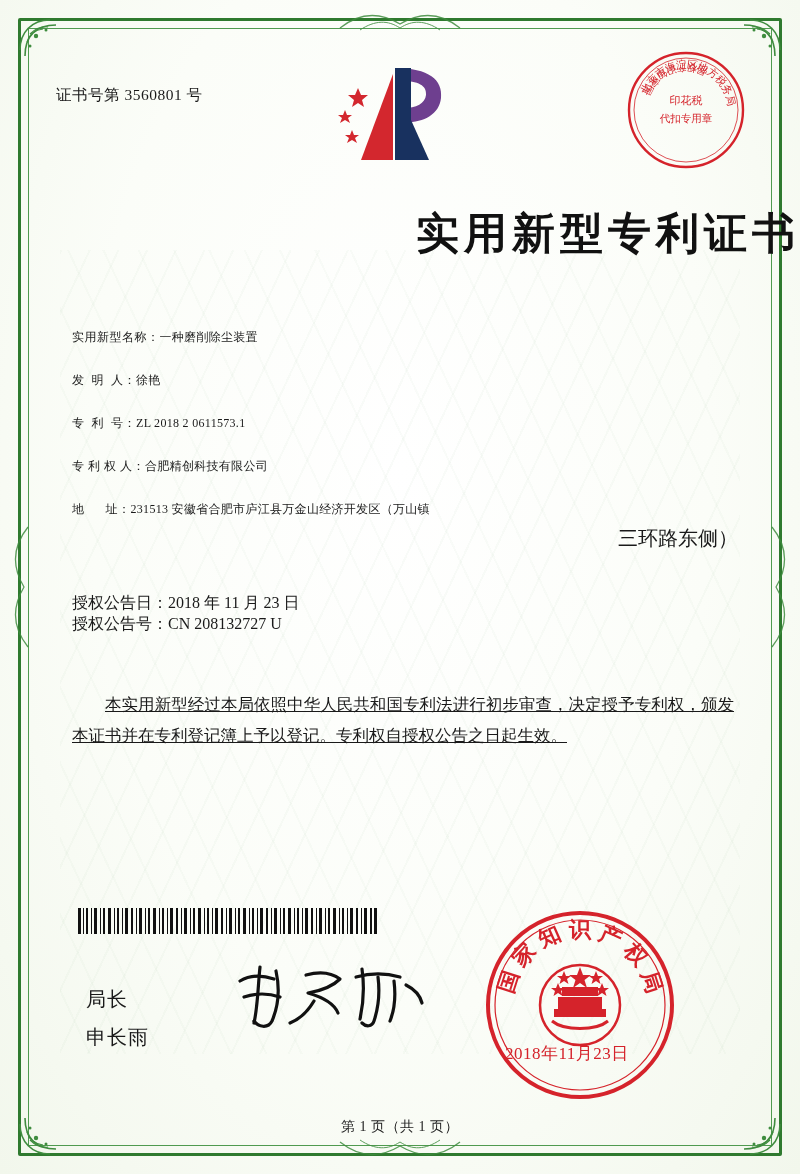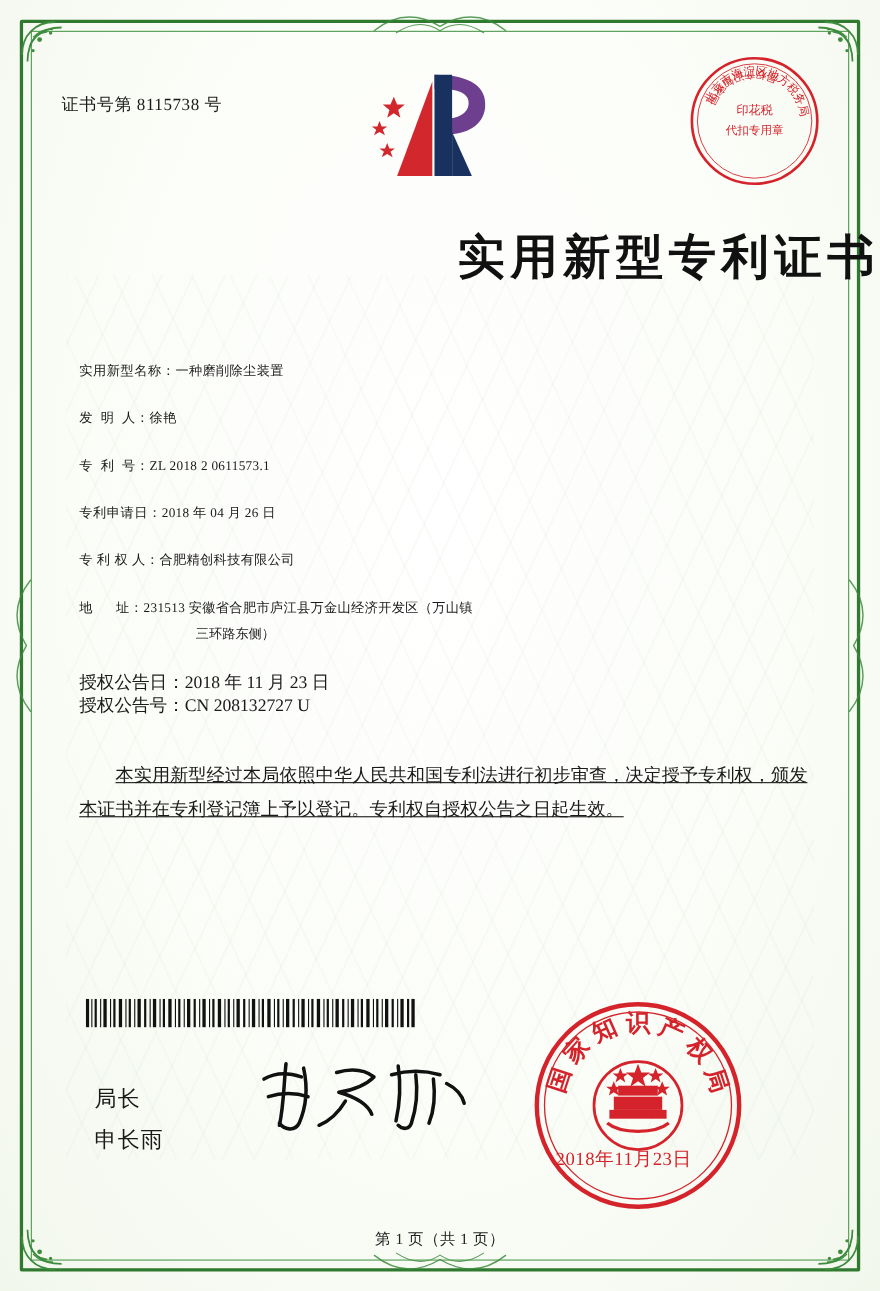--- a/index.html
+++ b/index.html
@@ -134,23 +134,24 @@
     font-size: 16px;
     margin-bottom: 22px;
     flex-direction: column;
   }
   .row-inline .seg-left {
     width: 360px;
   }
   .addr-second {
     margin-left: 0;
     padding-left: 106px;
-    font-size: 12px;
+    font-size: 20px;
     margin-top: -18px;
-    margin-bottom: 25px;
+    margin-bottom: 41px;
+    text-align: right;
   }
 
   .paragraphs {
     position: absolute;
     left: 72px;
     right: 66px;
     top: 690px;
     font-size: 16.5px;
     line-height: 1.85;
     text-align: justify;
@@ -311,21 +312,21 @@
     </div>
     <div class="edge-swirl" style="right:-8px; top:calc(50% - 70px);">
       <svg width="26" height="140" viewBox="0 0 26 140">
         <g fill="none" stroke="#3f8c3f" stroke-width="1.3">
           <path d="M8 10 C24 30 24 50 12 70 C24 90 24 110 8 130"></path>
         </g>
       </svg>
     </div>
   </div>
 
-  <div class="cert-no">证书号第 8115738 号</div>
+  <div class="cert-no">证书号第 3560801 号</div>
 
   <div class="logo">
     <svg width="150" height="110" viewBox="0 0 150 110">
 
       <path d="M70 8 C104 8 118 20 116 38 C114 56 96 64 74 62 L74 48 C90 49 100 44 101 35 C102 25 92 20 70 21 Z" fill="#6e3f8f"></path>
 
       <path d="M70 8 L86 8 L86 100 L70 100 Z" fill="#18315f"></path>
       <path d="M86 60 L104 100 L86 100 Z" fill="#18315f"></path>
 
       <path d="M68 14 L68 100 L36 100 Z" fill="#d3272e"></path>
@@ -376,24 +377,20 @@
       <span class="label">实用新型名称：</span>
       <span class="value">一种磨削除尘装置</span>
     </div>
     <div class="field">
       <span class="label">发  明  人：</span>
       <span class="value">徐艳</span>
     </div>
     <div class="field">
       <span class="label">专  利  号：</span>
       <span class="value">ZL 2018 2 0611573.1</span>
-    </div>
-    <div class="field">
-      <span class="label">专利申请日：</span>
-      <span class="value">2018 年 04 月 26 日</span>
     </div>
     <div class="field">
       <span class="label">专 利 权 人：</span>
       <span class="value">合肥精创科技有限公司</span>
     </div>
     <div class="field">
       <span class="label">地      址：</span>
       <span class="value">231513 安徽省合肥市庐江县万金山经济开发区（万山镇</span>
     </div>
     <div class="addr-second">三环路东侧）</div>

